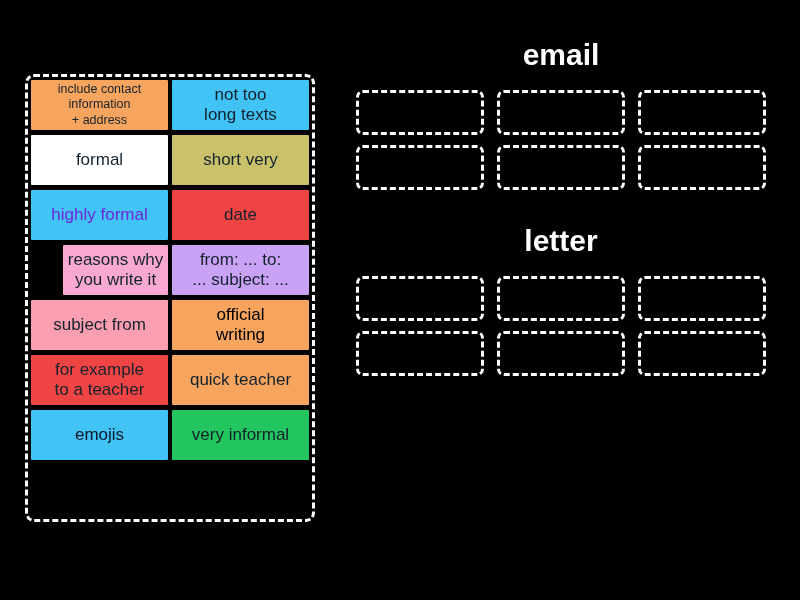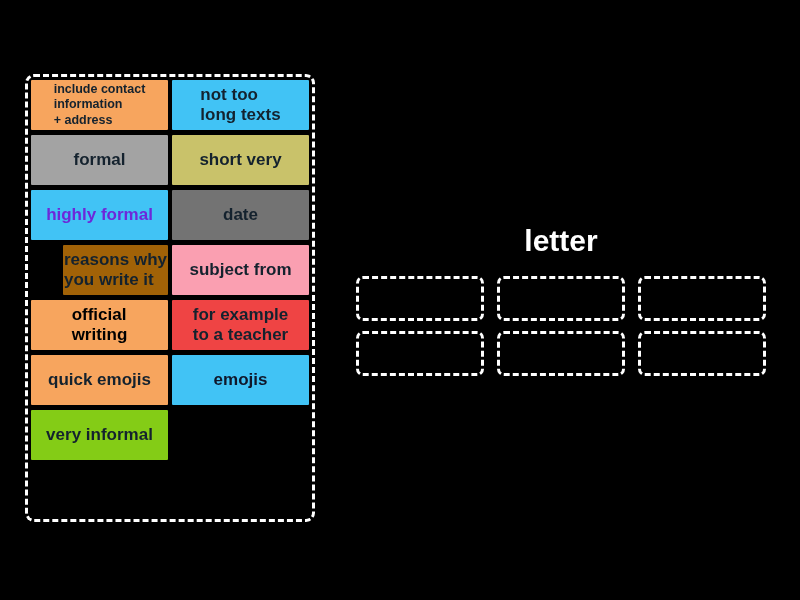--- a/index.html
+++ b/index.html
@@ -30,23 +30,24 @@
     display: grid;
     grid-template-columns: 1fr 1fr;
     grid-auto-rows: 50px;
     column-gap: 4px;
     row-gap: 5px;
   }
   .tile {
     display: flex;
     align-items: center;
     justify-content: center;
+    text-align: center;
     font-size: 17px;
     line-height: 1.15;
-    font-weight: 700;
+    font-weight: 400;
     color: #14222e;
     white-space: pre-line;
     cursor: grab;
     border-radius: 1px;
   }
   .tile.small {
     font-size: 12.5px;
     line-height: 1.22;
   }
   
@@ -84,36 +85,49 @@
 <body style="background: rgb(0, 0, 0);">
 
 <div class="stage">
 
   <div class="tray" id="tray">
       <div class="tile small" style="background: rgb(247, 165, 94); color: rgb(20, 34, 46);">include contact
 information
 + address</div>
       <div class="tile" style="background: rgb(65, 195, 245); color: rgb(20, 34, 46);">not too
 long texts</div>
-      <div class="tile" style="background: #a3a3a3; color: rgb(20, 34, 46);">formal</div>
+      <div class="tile" style="background: #ffffff; color: rgb(20, 34, 46);">formal</div>
       <div class="tile" style="background: rgb(201, 194, 106); color: rgb(20, 34, 46);">short very</div>
       <div class="tile" style="background: rgb(65, 195, 245); color: #6d28d9;">highly formal</div>
-      <div class="tile" style="background: #737373; color: rgb(20, 34, 46);">date</div>
-      <div class="tile" style="background: #a16207; color: rgb(20, 34, 46); margin-left: 32px;">reasons why
+      <div class="tile" style="background: #ef4444; color: rgb(20, 34, 46);">date</div>
+      <div class="tile" style="background: #f9a8d4; color: rgb(20, 34, 46); margin-left: 32px;">reasons why
 you write it</div>
+      <div class="tile" style="background: rgb(201, 161, 245); color: rgb(20, 34, 46);">from: ... to:
+... subject: ...</div>
       <div class="tile" style="background: rgb(250, 159, 177); color: rgb(20, 34, 46);">subject from</div>
       <div class="tile" style="background: rgb(247, 165, 94); color: #000000;">official
 writing</div>
       <div class="tile" style="background: #ef4444; color: rgb(20, 34, 46);">for example
 to a teacher</div>
-      <div class="tile" style="background: rgb(247, 165, 94); color: rgb(20, 34, 46);">quick emojis</div>
+      <div class="tile" style="background: rgb(247, 165, 94); color: rgb(20, 34, 46);">quick teacher</div>
       <div class="tile" style="background: rgb(65, 195, 245); color: #0f172a;">emojis</div>
-      <div class="tile" style="background: #84cc16; color: rgb(20, 34, 46);">very informal</div>
+      <div class="tile" style="background: #22c55e; color: rgb(20, 34, 46);">very informal</div>
     </div>
 
+  <div class="group g1">
+    <div class="group-title">email</div>
+    <div class="slots">
+        <div class="slot"></div>
+        <div class="slot"></div>
+        <div class="slot"></div>
+        <div class="slot"></div>
+        <div class="slot"></div>
+        <div class="slot"></div>
+      </div>
+  </div>
 
   <div class="group g2">
     <div class="group-title">letter</div>
     <div class="slots">
         <div class="slot"></div>
         <div class="slot"></div>
         <div class="slot"></div>
         <div class="slot"></div>
         <div class="slot"></div>
         <div class="slot"></div>

